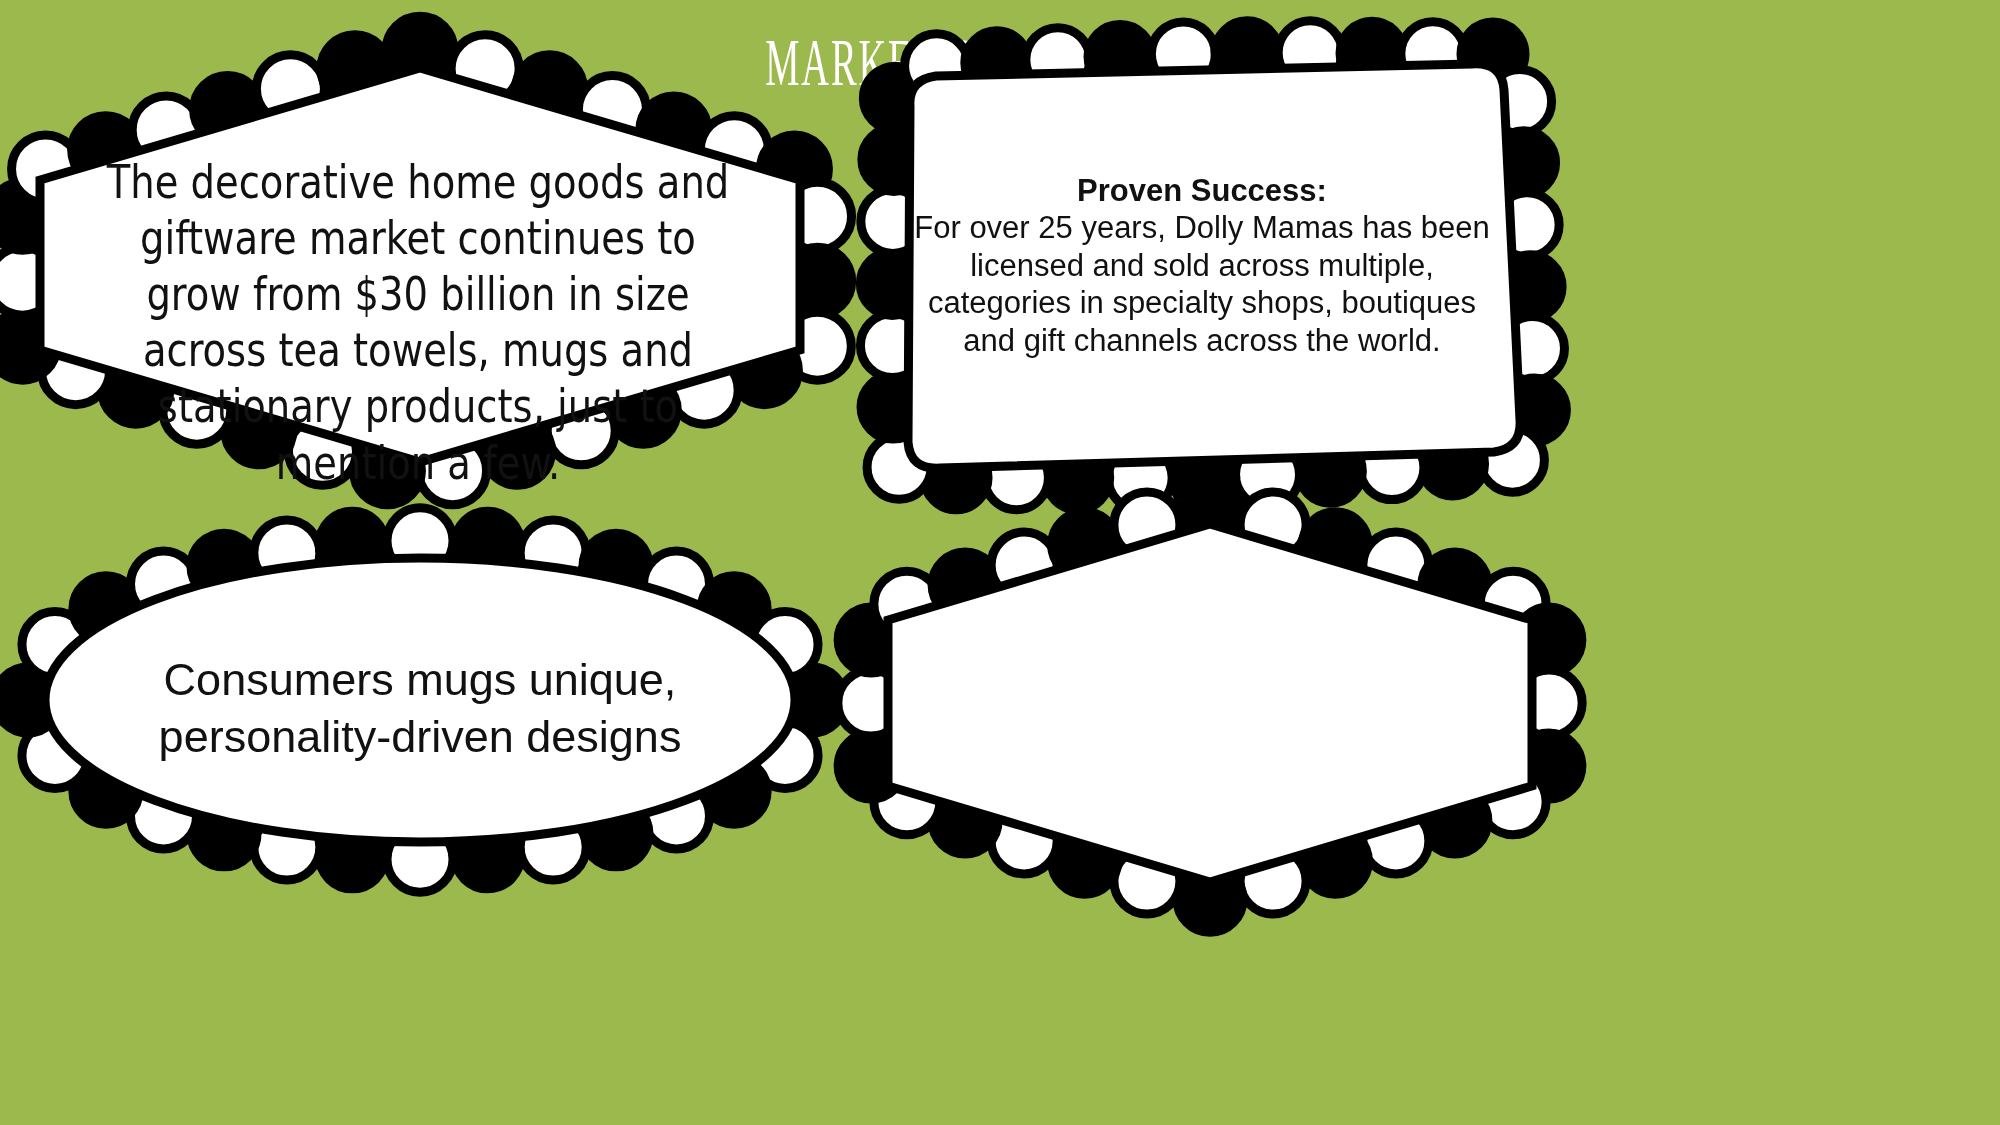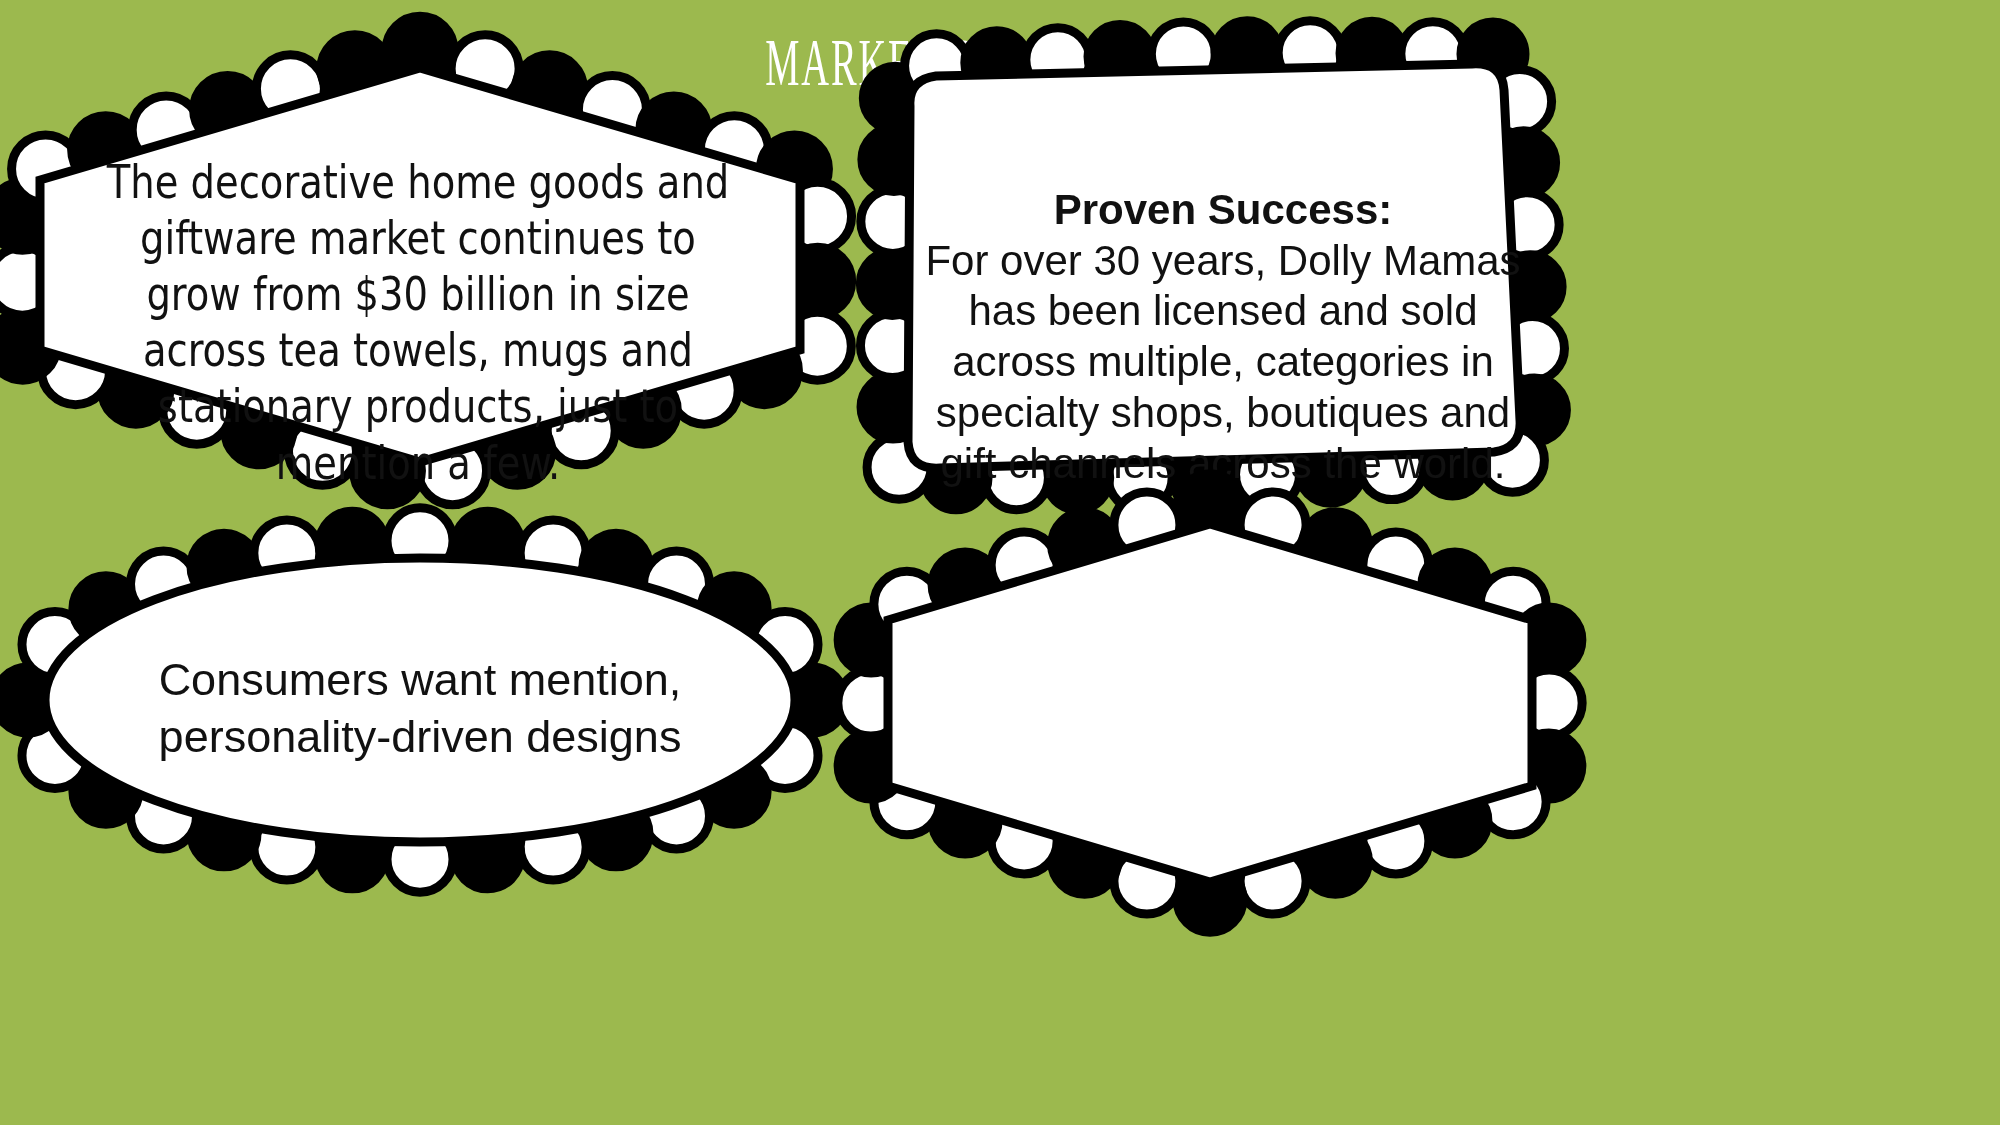--- a/index.html
+++ b/index.html
@@ -46,21 +46,21 @@
     font-family:"Liberation Sans Narrow","DejaVu Sans Condensed","Liberation Sans",sans-serif;
     transform:scaleX(0.93);
     transform-origin:center top;
     line-height:1.22;
   }
 
   
   #card-proven{left:860px;top:48px;width:680px;height:440px;}
   #card-proven .txt{
     left:42px;top:86px;width:600px;
-    font-size:42px;line-height:1.21;margin-left:21px;
+    font-size:31px;line-height:1.21;
   }
   #card-proven .txt .hd{font-weight:bold;display:block;}
 
   
   #card-consumers{left:10px;top:520px;width:820px;height:360px;}
   #card-consumers .txt{
     left:60px;top:132px;width:700px;
     font-size:45px;line-height:1.26;
   }
 
@@ -163,21 +163,21 @@
           <circle cx="39.07" cy="419.26" r="32.00" fill="#ffffff" stroke="#000000" stroke-width="9"></circle>
           <circle cx="33.03" cy="359.09" r="32.00" fill="#000000" stroke="#000000" stroke-width="9"></circle>
           <circle cx="32.45" cy="297.48" r="32.00" fill="#ffffff" stroke="#000000" stroke-width="9"></circle>
           <circle cx="32.33" cy="235.48" r="32.00" fill="#000000" stroke="#000000" stroke-width="9"></circle>
           <circle cx="32.83" cy="173.38" r="32.00" fill="#ffffff" stroke="#000000" stroke-width="9"></circle>
           <circle cx="33.89" cy="111.52" r="32.00" fill="#000000" stroke="#000000" stroke-width="9"></circle>
         </g>
       <use href="#rectB" fill="#ffffff" stroke="#000000" stroke-width="9"></use>
     </svg>
     <div class="txt">
-      <span class="hd">Proven Success:</span><span>For over 30 years, Dolly Mamas has been licensed and sold across multiple, categories in specialty shops, boutiques and gift channels across the world.</span>
+      <span class="hd">Proven Success:</span><span>For over 25 years, Dolly Mamas has been licensed and sold across multiple, categories in specialty shops, boutiques and gift channels across the world.</span>
     </div>
   </div>
 
   <div class="card" id="card-consumers">
     <svg width="820" height="360" viewBox="0 0 820 360" aria-hidden="true">
       <defs>
         <ellipse id="ellC" cx="410" cy="180" rx="375" ry="142"></ellipse>
       </defs>
       <g id="scallopsC">
           <circle cx="802.16" cy="180.00" r="33.00" fill="#000000" stroke="#000000" stroke-width="9"></circle>
@@ -204,21 +204,21 @@
           <circle cx="410.00" cy="20.84" r="33.00" fill="#ffffff" stroke="#000000" stroke-width="9"></circle>
           <circle cx="477.72" cy="24.14" r="33.00" fill="#000000" stroke="#000000" stroke-width="9"></circle>
           <circle cx="543.16" cy="32.96" r="33.00" fill="#ffffff" stroke="#000000" stroke-width="9"></circle>
           <circle cx="606.02" cy="46.14" r="33.00" fill="#000000" stroke="#000000" stroke-width="9"></circle>
           <circle cx="666.49" cy="64.09" r="33.00" fill="#ffffff" stroke="#000000" stroke-width="9"></circle>
           <circle cx="724.10" cy="88.83" r="33.00" fill="#000000" stroke="#000000" stroke-width="9"></circle>
           <circle cx="775.03" cy="124.58" r="33.00" fill="#ffffff" stroke="#000000" stroke-width="9"></circle>
         </g>
       <use href="#ellC" fill="#ffffff" stroke="#000000" stroke-width="9"></use>
     </svg>
-    <div class="txt">Consumers want mention,
+    <div class="txt">Consumers mugs unique,
 personality-driven designs</div>
   </div>
 
   <div class="card" id="card-repeat">
     <svg width="700" height="390" viewBox="0 0 700 390" aria-hidden="true">
       <defs>
         <path id="hexD" d="M 350 16 L 672 112 L 672 278 L 350 374 L 28 278 L 28 112 Z"></path>
       </defs>
       <g id="scallopsD">
           <circle cx="350.00" cy="-1.16" r="33.00" fill="#000000" stroke="#000000" stroke-width="9"></circle>

